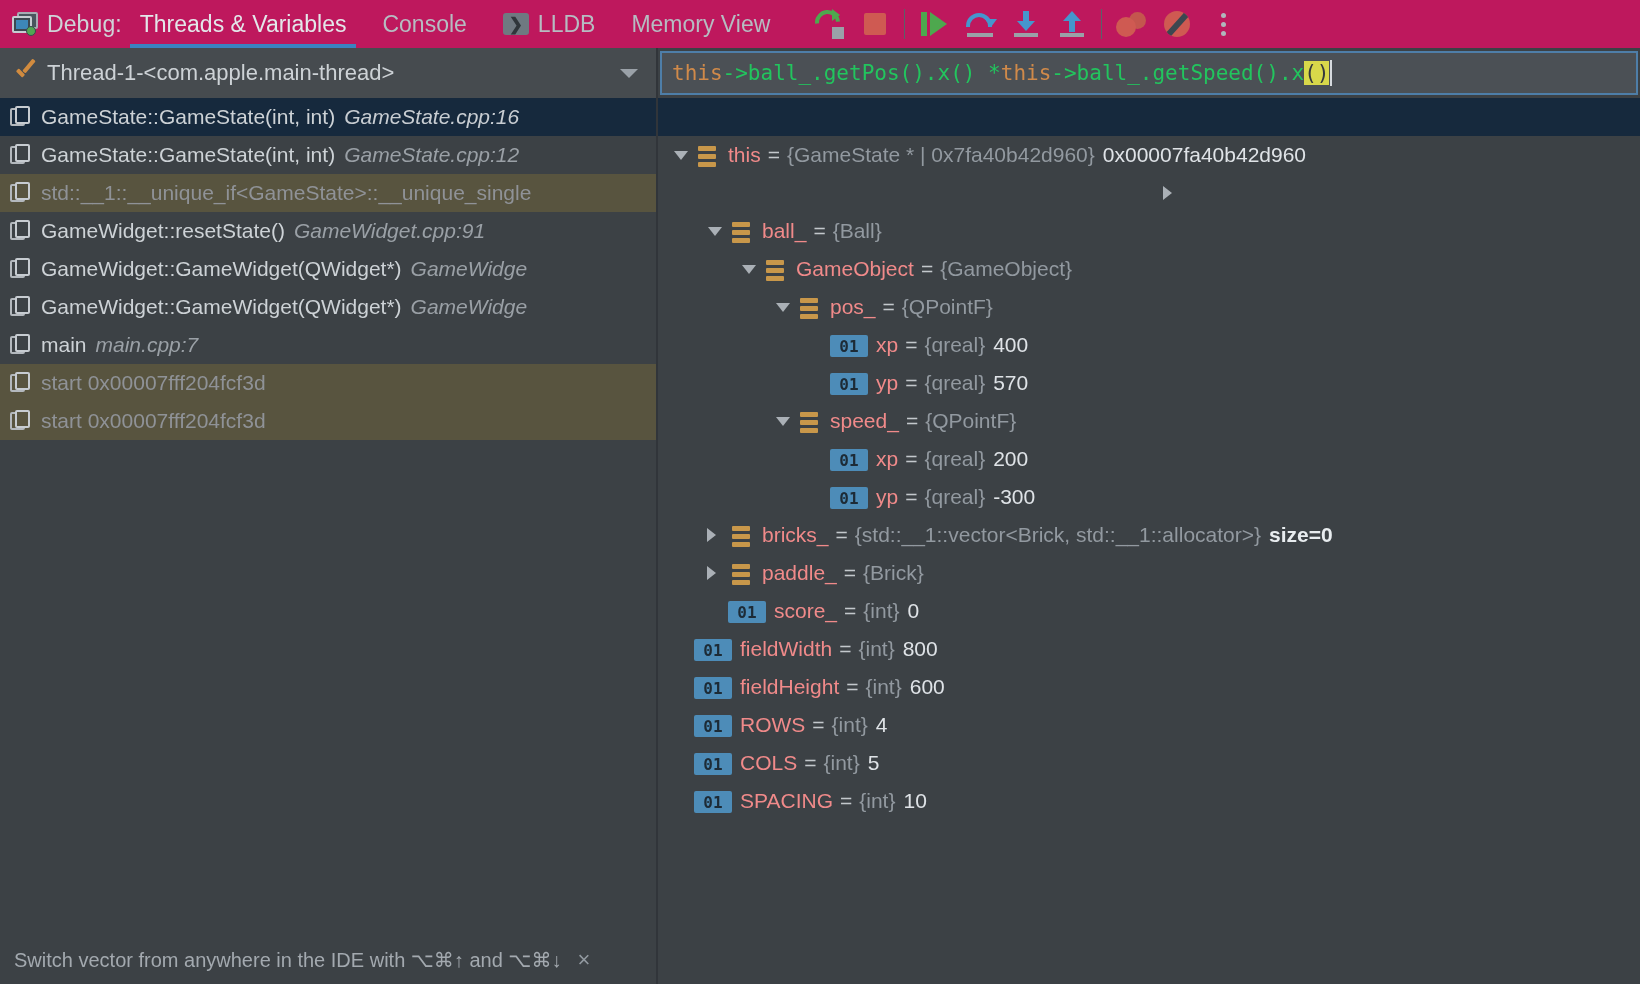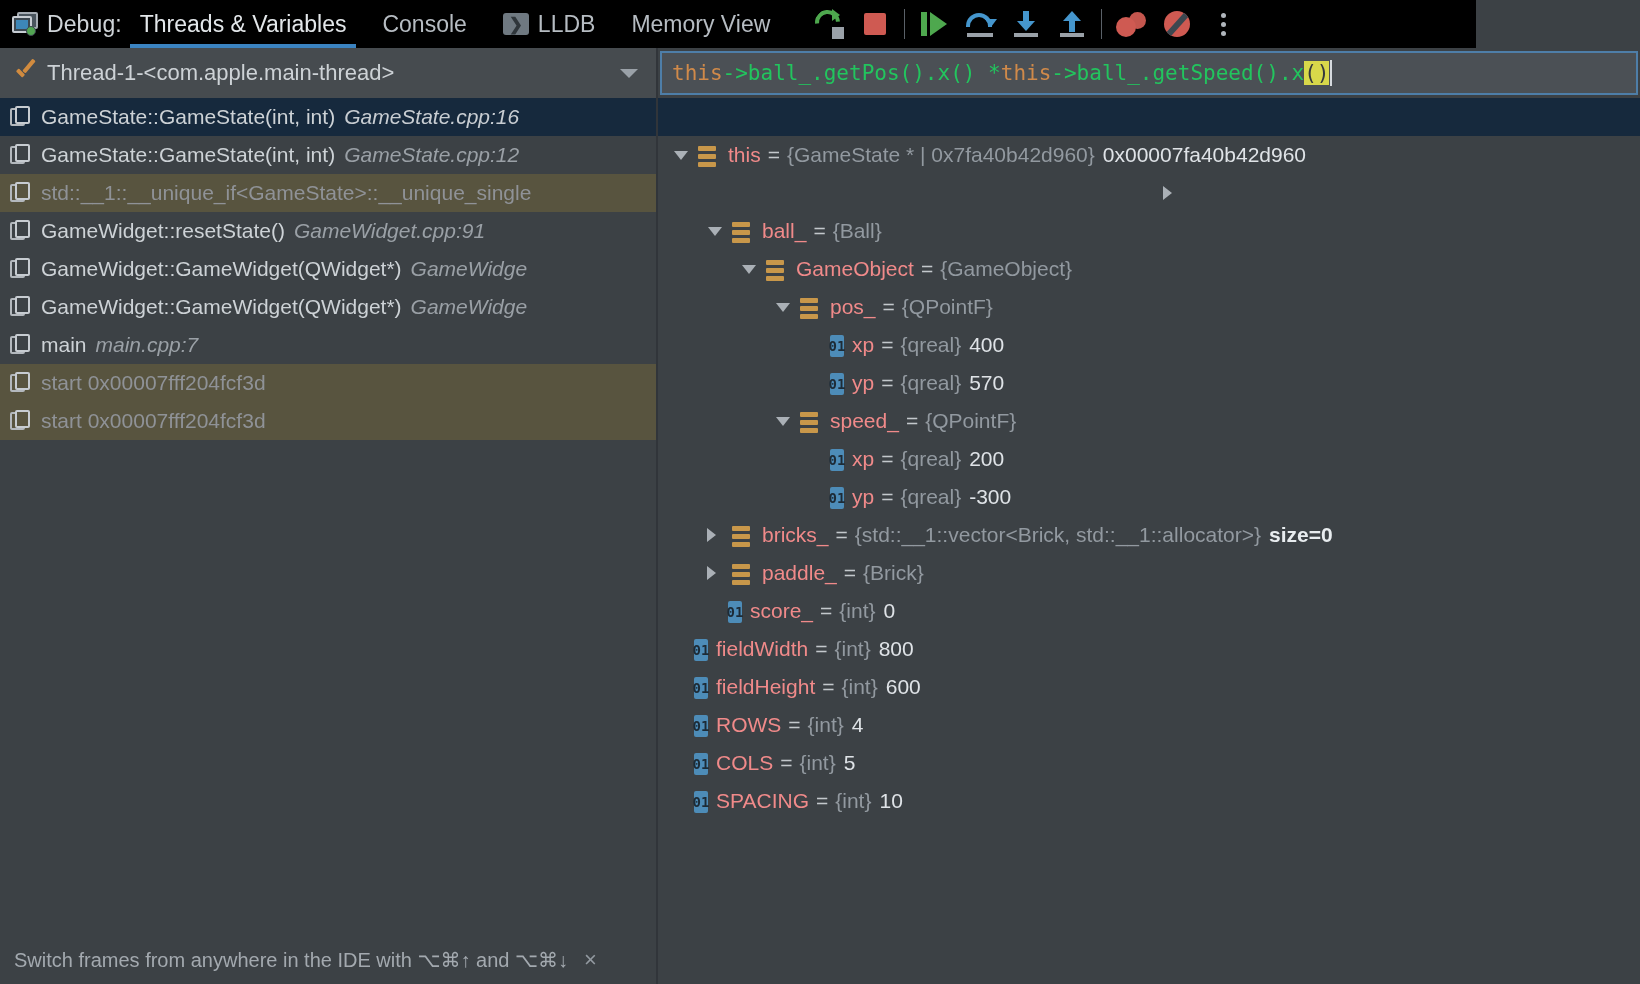--- a/index.html
+++ b/index.html
@@ -6,22 +6,22 @@
   html, body {
     width: 1640px; height: 984px;
     background: #3c4145;
     font-family: "Liberation Sans", sans-serif;
     overflow: hidden;
   }
   #app { position: relative; width: 1640px; height: 984px; background: #3c4145; }
 
   
   .toolbar {
-    position: absolute; left: 0; top: 0; width: 1476px; height: 48px;
-    background: #000000; display: flex; align-items: center;
+    position: absolute; left: 0; top: 0; width: 1640px; height: 48px;
+    background: #be185d; display: flex; align-items: center;
   }
   .dbg-label { display: flex; align-items: center; gap: 9px; padding-left: 12px; }
   .dbg-icon { position: relative; width: 26px; height: 24px; }
   .dbg-icon .back {
     position: absolute; left: 5px; top: 0; width: 21px; height: 17px;
     border: 2px solid #a6adb4; border-radius: 2px; background: #4a555e;
   }
   .dbg-icon .front {
     position: absolute; left: 0; top: 4px; width: 20px; height: 17px;
     border: 2px solid #c6ccd2; border-radius: 2px; background: #3c4750;
@@ -219,23 +219,23 @@
   .vicon { width: 26px; height: 26px; margin-right: 8px; flex: 0 0 auto; position: relative; }
   
   .vicon.obj::before, .vicon.obj::after {
     content: ""; position: absolute; left: 4px; width: 18px; height: 5px;
     background: #c8974a; border-radius: 1px;
   }
   .vicon.obj::before { top: 4px; box-shadow: 0 8px 0 0 #c8974a; }
   .vicon.obj::after { top: 20px; }
   
   .vicon.prim {
-    background: #4d8cb8; border-radius: 2px; width: 14px; height: 22px; margin-top: 2px;
+    background: #4d8cb8; border-radius: 2px; width: 38px; height: 22px; margin-top: 2px;
     display: flex; align-items: center; justify-content: center;
-    color: #1d2b36; font-size: 14px; font-weight: bold; font-family: "DejaVu Sans Mono", monospace;
+    color: #1d2b36; font-size: 16px; font-weight: bold; font-family: "DejaVu Sans Mono", monospace;
   }
   
   .vicon.result {
     width: 22px; height: 22px; margin-top: 2px; border: 2px solid #8795a3; border-radius: 2px;
     background:
       linear-gradient(to right, transparent 6px, #8795a3 6px, #8795a3 7px, transparent 7px),
       linear-gradient(to right, transparent 12px, #8795a3 12px, #8795a3 13px, transparent 13px),
       linear-gradient(to bottom, transparent 6px, #8795a3 6px, #8795a3 7px, transparent 7px),
       linear-gradient(to bottom, transparent 11px, #8795a3 11px, #8795a3 12px, transparent 12px);
   }
@@ -594,16 +594,16 @@
         <span class="twisty"></span>
         <span class="vicon prim">01</span>
         <span class="vname">SPACING</span>
         <span class="veq">=</span>
         <span class="vtype">{int}</span>
         <span class="vval">10</span>
       </div>
     </div>
 
   <div class="statusbar">
-    <span class="status-text">Switch frames from anywhere in the IDE with ⌥⌘↑ and ⌥⌘↓</span>
+    <span class="status-text">Switch vector from anywhere in the IDE with ⌥⌘↑ and ⌥⌘↓</span>
     <span class="status-close">×</span>
   </div>
 </div>
 
 </body></html>

